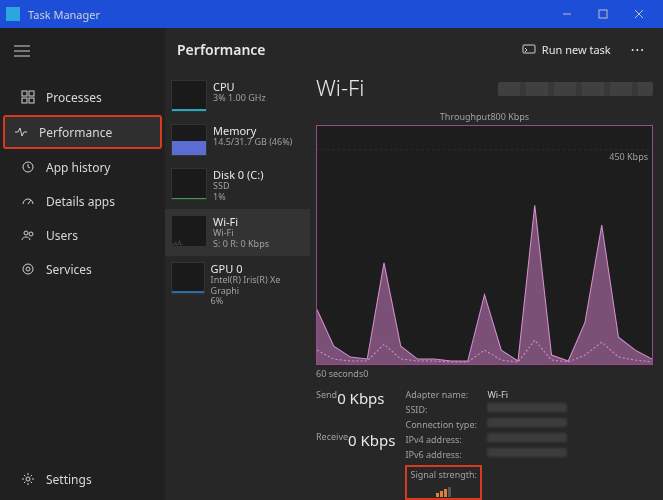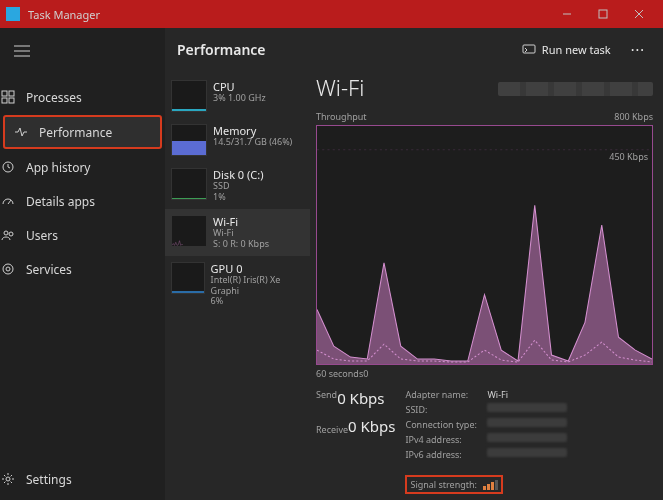--- a/index.html
+++ b/index.html
@@ -11,21 +11,21 @@
     font-size: 12px;
     display: flex;
     flex-direction: column;
   }
   
   .titlebar {
     height: 28px;
     display: flex;
     align-items: center;
     padding: 0 6px;
-    background: #b91c1c;
+    background: #1d4ed8;
   }
   .titlebar .appicon {
     width: 14px; height: 14px;
     background: #2aa7e0;
     margin-right: 8px;
   }
   .titlebar .title { color: #d0d0d0; font-size: 11px; }
   .titlebar .spacer { flex: 1; }
   .winbtn {
     width: 36px; height: 28px;
@@ -48,21 +48,21 @@
   .hamburger {
     width: 36px; height: 30px;
     display: flex; align-items: center; justify-content: center;
     margin-bottom: 14px;
     margin-left: 4px;
   }
   .nav-item {
     height: 34px;
     display: flex;
     align-items: center;
-    padding-left: 0;
+    padding-left: 20px;
     gap: 10px;
     color: #d8d8d8;
     font-size: 12px;
     cursor: pointer;
   }
   .nav-item.selected {
     background: #2f2f2f;
     border: 2px solid #d63b1e;
     border-radius: 3px;
     margin: 1px 3px;
@@ -141,21 +141,21 @@
     justify-content: space-between;
     align-items: baseline;
   }
   .detail-title { font-size: 22px; font-weight: 300; }
   .detail-adapter {
     width: 155px; height: 14px;
     background: repeating-linear-gradient(90deg,#404040,#404040 22px,#383838 22px,#383838 28px);
     border-radius: 2px;
   }
   .chart-labels {
-    display: flex; justify-content: space-between;
+    display: flex; justify-content: center;
     font-size: 9px; color: #a0a0a0;
     margin-top: 8px;
   }
   .chart-area {
     height: 240px;
     border: 1px solid #974a8f;
     background: #1d1d1d;
     position: relative;
     margin-top: 2px;
   }
@@ -187,22 +187,23 @@
     height: 9px; width: 80px;
     background: #3c3c3c;
     filter: blur(1px);
     border-radius: 2px;
   }
   .sig-row {
     grid-column: 1 / span 2;
     display:flex; align-items:center; gap:6px;
     border: 2px solid #d63b1e;
     padding: 1px 3px;
-    margin-top: 12px;
+    margin-top: 2px;
     width: fit-content;
+    flex-direction: column;
   }
   .sig-bars { display:flex; align-items:flex-end; gap:1px; }
   .sig-bars span { width:3px; background:#e08040; }
   .sig-bars span:nth-child(1){height:4px;}
   .sig-bars span:nth-child(2){height:6px;}
   .sig-bars span:nth-child(3){height:8px;}
   .sig-bars span:nth-child(4){height:10px;background:#555;}
   svg { display:block; }
 </style>
 </head>
@@ -402,21 +403,21 @@
           <span>60 seconds</span>
           <span>0</span>
         </div>
 
         <div class="stats-row">
           <div>
             <div class="stat-block">
               <span class="stat-label">Send</span>
               <span class="stat-value">0 Kbps</span>
             </div>
-            <div class="stat-block" style="margin-top:8px;align-items:flex-end;">
+            <div class="stat-block" style="margin-top:22px;">
               <span class="stat-label">Receive</span>
               <span class="stat-value">0 Kbps</span>
             </div>
           </div>
           <div class="info-grid">
             <span>Adapter name:</span>
             <span class="val">Wi-Fi</span>
             <span>SSID:</span>
             <span class="blur"></span>
             <span>Connection type:</span>

